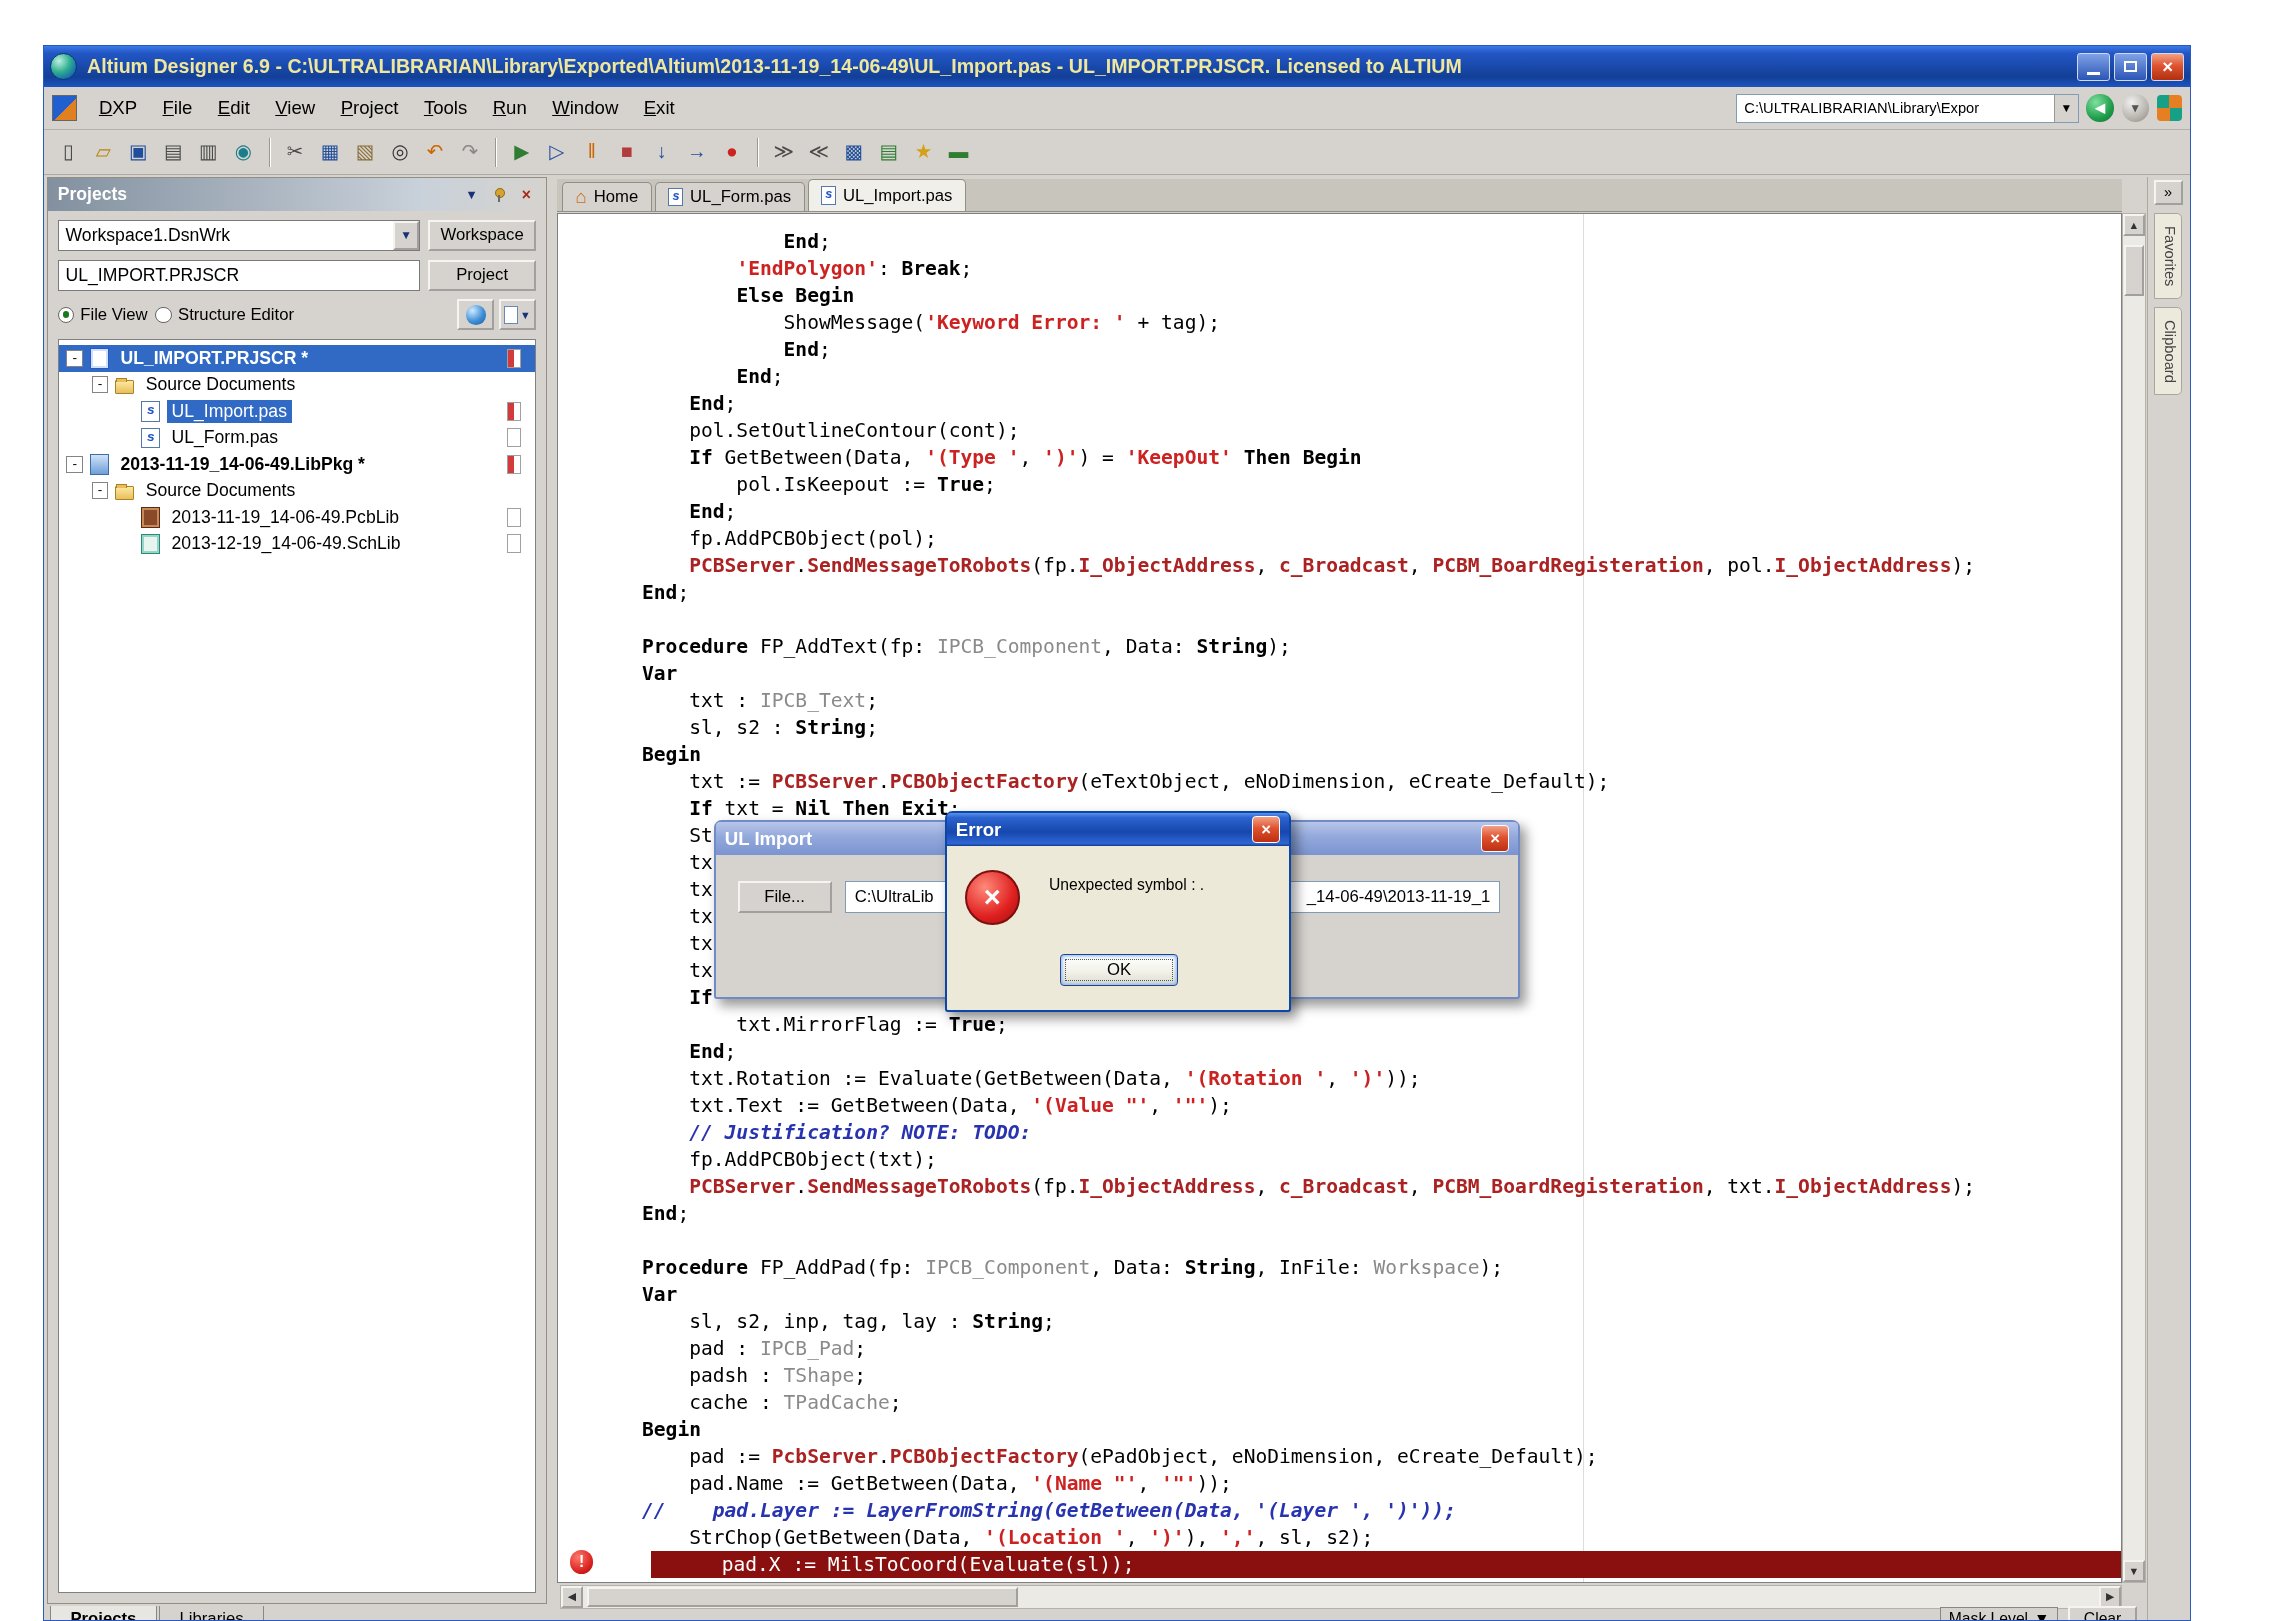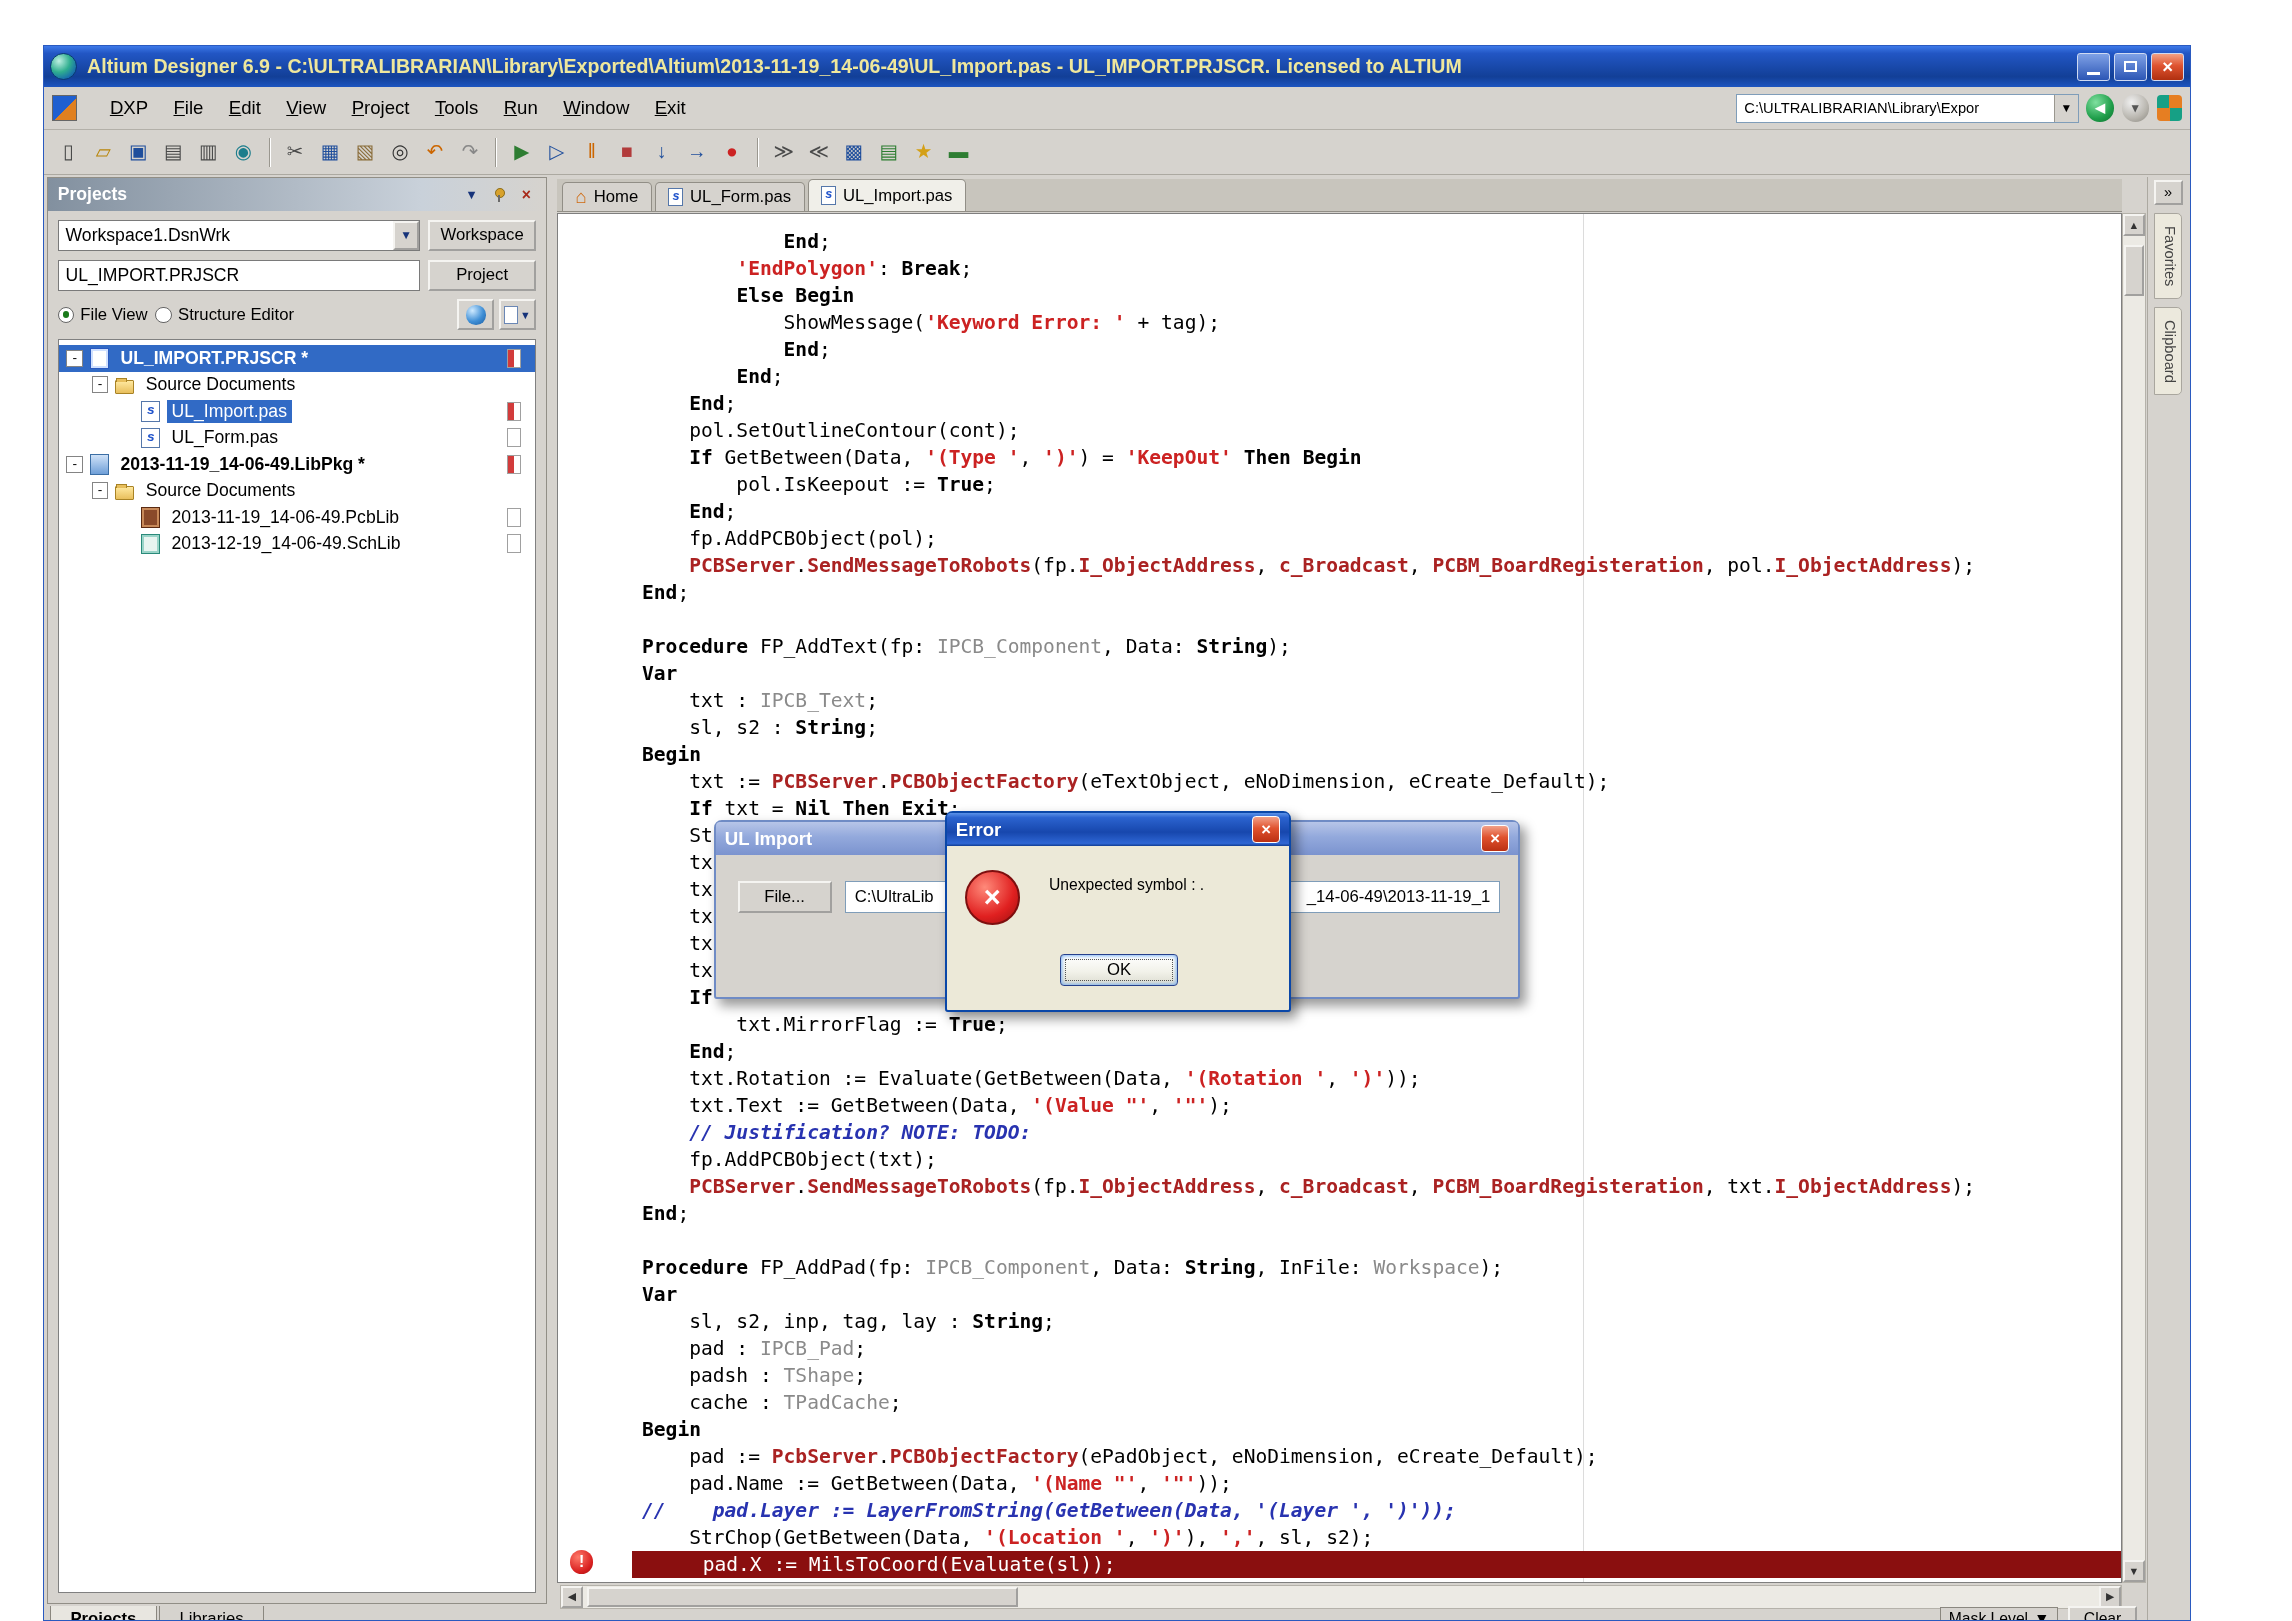--- a/index.html
+++ b/index.html
@@ -20,21 +20,21 @@
   .win-btns{display:flex;gap:3.9px}
   .wb{width:33px;height:28px;border:1px solid #cfdaf2;border-radius:2.9px;display:flex;
     align-items:center;justify-content:center;color:#fff;font-weight:bold;font-size:18.6px}
   .wb.min,.wb.max{background:linear-gradient(180deg,#7f a);background:linear-gradient(180deg,#7fa1e6,#2c56b5)}
   .wb.close{background:linear-gradient(180deg,#f2a184,#df5330 45%,#b03010)}
   .minbar{width:12.7px;height:2.9px;background:#fff;margin-top:13.7px}
   .maxbox{width:12.7px;height:10.8px;border:2px solid #fff}
 
   
   .menubar{position:absolute;left:0;top:41px;right:0;height:43px;background:#d6d3ce;
-    border-bottom:1px solid #b3b0a9;display:flex;align-items:center;padding:0 7.8px;gap:16px}
+    border-bottom:1px solid #b3b0a9;display:flex;align-items:center;padding:0 7.8px;gap:5px}
   .dxp-icon{width:25.5px;height:25.5px;background:linear-gradient(135deg,#1f5fd0 55%,#e08020 55%);
     border:1px solid #666;margin-right:3.9px;flex:0 0 auto}
   .menu-items{display:flex;align-items:center}
   .menu-item{display:inline-block;padding:4.9px 12.7px;font-size:18.6px}
   .menu-item::first-letter{text-decoration:underline}
   .menu-right{margin-left:auto;display:flex;align-items:center;gap:7.8px}
   .addr{width:343px;height:29px;background:#fff;border:1px solid #7f9db9;display:flex;
     align-items:center;padding-left:7.8px;font-size:14.7px;white-space:nowrap;overflow:hidden}
   .addr-arrow{margin-left:auto;width:23.5px;height:27.4px;background:#d6d3ce;border-left:1px solid #9a978f;
     display:flex;align-items:center;justify-content:center;font-size:11.8px;flex:0 0 auto}
@@ -126,21 +126,21 @@
     border:1px solid #7f7f7f;overflow:hidden}
   .col-guide{position:absolute;left:1025px;top:0;bottom:0;width:1px;background:#dcdcdc}
   .code{position:absolute;left:0;top:13.7px;right:0}
   .code-line{height:27px;line-height:27px;padding-left:84px;white-space:pre;
     font-family:"DejaVu Sans Mono",monospace;font-size:19.6px;color:#000}
   .code-line .k{font-weight:bold}
   .code-line .s{color:var(--string-color,#cc2222);font-weight:bold}
   .code-line .c{color:var(--comment-color,#2833b0);font-weight:bold;font-style:italic}
   .code-line .t{color:var(--type-color,#8a8a8a)}
   .code-line .a{color:var(--api-color,#aa2222);font-weight:bold}
-  .code-line.err{background:var(--err-bg,#8a0f0f);margin-left:74px;padding-left:23.5px}
+  .code-line.err{background:var(--err-bg,#8a0f0f);margin-left:93px;padding-left:23.5px}
   .code-line.err,.code-line.err span{color:var(--err-fg,#fff) !important}
   .error-gutter{position:absolute;left:11.8px;width:23.5px;height:23.5px;border-radius:50%;
     background:radial-gradient(circle at 35% 30%,#ff7a6a,#d81f1f 65%,#9d0f0f);
     color:#fff;font-weight:bold;font-size:15.7px;display:flex;align-items:center;justify-content:center}
 
   
   .vscroll{position:absolute;left:2078px;top:167px;width:23.5px;height:1370px;
     background:#eceae4;border:1px solid #b5b2aa}
   .hscroll{position:absolute;left:516px;top:1539px;width:1562px;height:23.5px;
     background:#eceae4;border:1px solid #b5b2aa}

